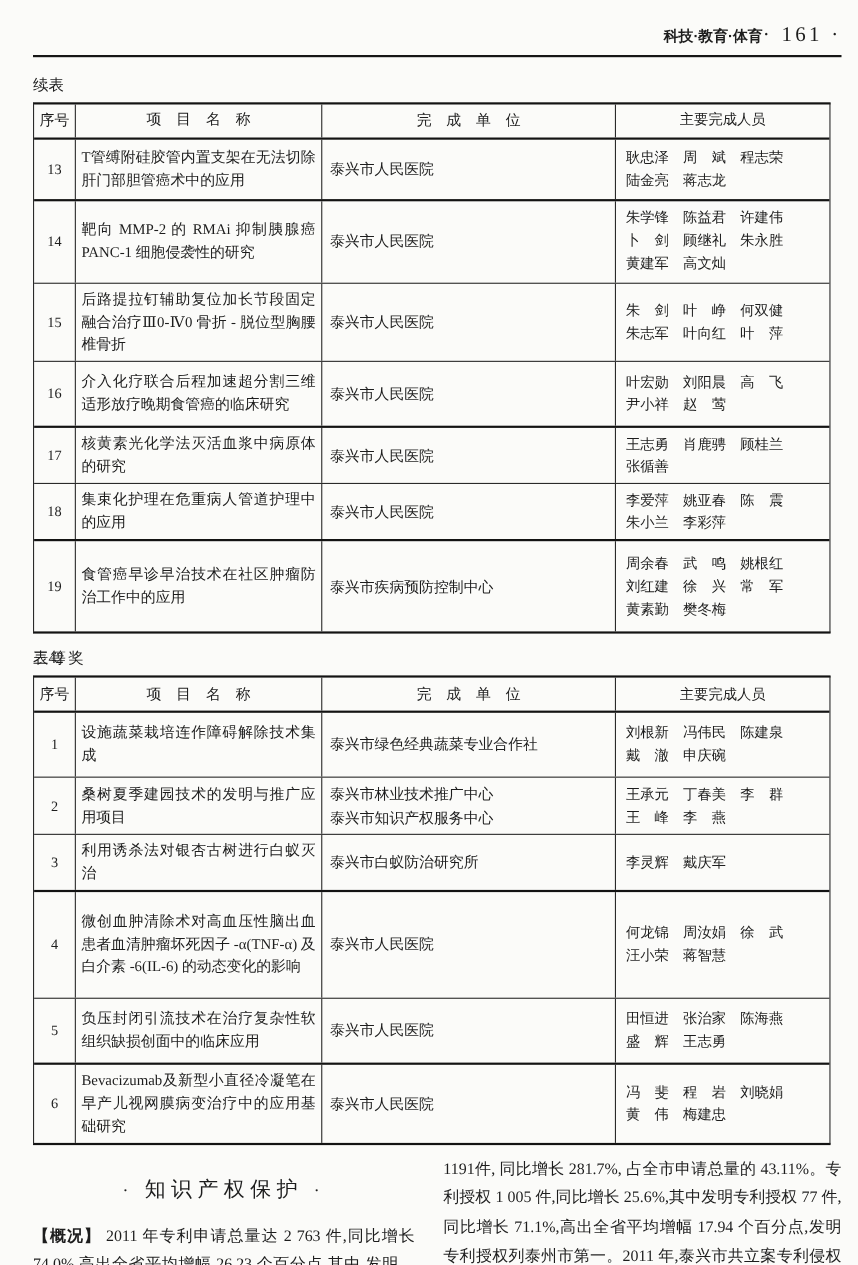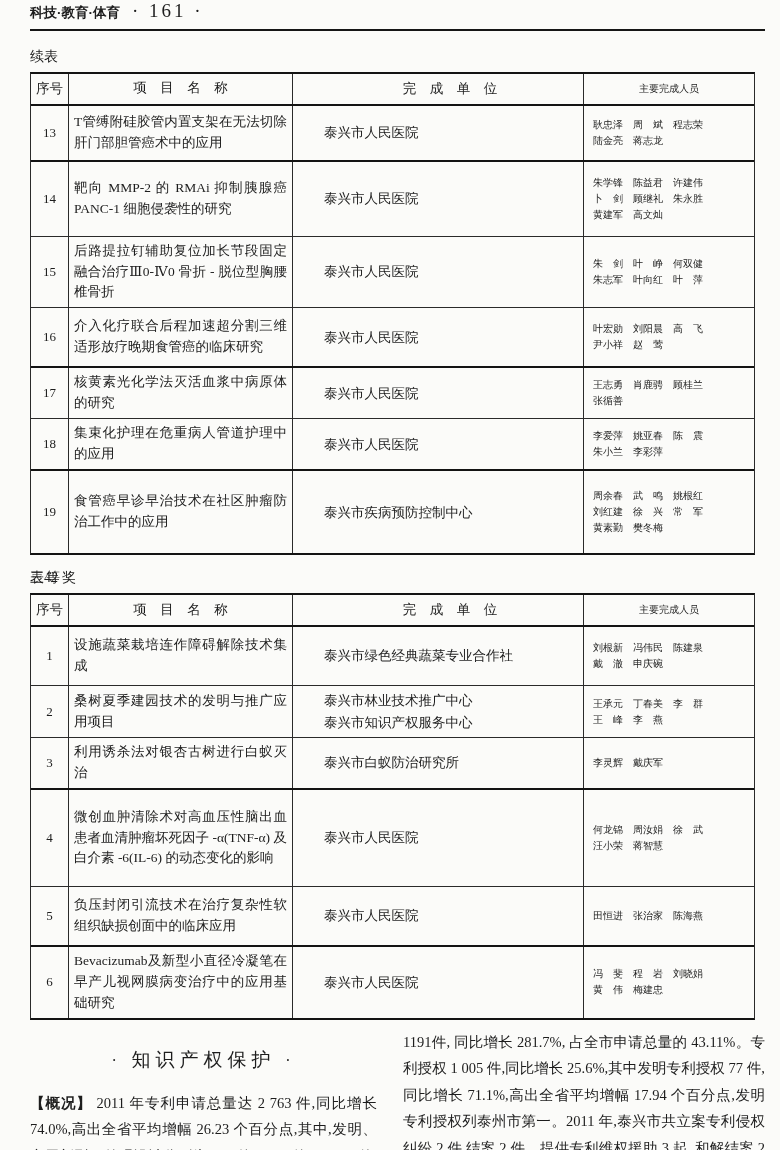--- a/index.html
+++ b/index.html
@@ -2,40 +2,40 @@
 <html><head>
 <meta charset="utf-8">
 <style>
   html,body{margin:0;padding:0;}
   body{
     width:780px;height:1150px;overflow:hidden;
     background:#fbfbf9;color:#1d1d1d;
     font-family:"Liberation Serif","DejaVu Serif",serif;
     box-sizing:border-box;padding:0 15px 0 30px;
   }
-  .pagehead{display:flex;align-items:baseline;gap:12px;}
+  .pagehead{display:flex;justify-content:flex-end;align-items:baseline;padding-top:21px;}
   .ph-section{font-family:"Liberation Sans","DejaVu Sans",sans-serif;font-weight:bold;font-size:13.5px;}
   .ph-page{font-size:19px;letter-spacing:3px;}
   .toprule{height:0;border-top:2.4px solid #161616;margin-top:7px;}
   .contlabel{margin-top:17px;font-size:14px;}
 
   .tbl{width:725px;box-sizing:border-box;margin-top:6px;
        border-left:1.2px solid #2a2a2a;border-right:1.2px solid #2a2a2a;
        border-top:2.6px solid #131313;border-bottom:2.6px solid #131313;}
   .trow{display:flex;border-bottom:1.1px solid #2a2a2a;}
   .trow:last-child{border-bottom:none;}
   .trow.thick{border-bottom:2.4px solid #131313;}
   .trow.head{border-bottom:2.4px solid #131313;min-height:26px;}
   .c-no{width:38px;box-sizing:border-box;border-right:1.2px solid #2a2a2a;
         display:flex;align-items:center;justify-content:center;font-size:13px;}
   .c-name{width:224px;box-sizing:border-box;border-right:1.2px solid #2a2a2a;
           padding:4px 5px;display:flex;align-items:center;font-size:13.5px;line-height:1.55;text-align:justify;}
   .c-unit{width:267px;box-sizing:border-box;border-right:1.2px solid #2a2a2a;
-          padding:4px 7px;display:flex;flex-direction:column;justify-content:center;font-size:13.5px;line-height:1.6;margin-left:24px;}
-  .c-pers{flex:1;box-sizing:border-box;padding:4px 9px;display:flex;flex-direction:column;justify-content:center;font-size:10px;line-height:1.6;}
+          padding:4px 7px;display:flex;flex-direction:column;justify-content:center;font-size:13.5px;line-height:1.6;}
+  .c-pers{flex:1;box-sizing:border-box;padding:4px 9px;display:flex;flex-direction:column;justify-content:center;font-size:13px;line-height:1.6;}
   .head .c-no{font-size:13.5px;}
   .head .c-name{justify-content:center;text-align:right;}
   .head .c-unit,.head .c-pers{align-items:center;text-align:center;}
   .h24{min-height:24px}.h50{min-height:50px}.h54{min-height:54px}.h58{min-height:58px}
   .h64{min-height:64px}.h74{min-height:74px}.h82{min-height:82px}.h96{min-height:96px}
 
   .t42line{position:relative;margin:14px 0 4px 0;height:20px;font-size:14px;text-decoration:underline;}
   .t42label{position:absolute;left:0;top:0;}
   .t42title{position:absolute;left:0;right:0;top:0;text-align:left;letter-spacing:2px;}
 
@@ -242,20 +242,21 @@
     <div class="trow thick h58">
       <div class="c-no">5</div>
       <div class="c-name">
           <span>负压封闭引流技术在治疗复杂性软组织缺损创面中的临床应用</span>
         </div>
       <div class="c-unit">
           <div>泰兴市人民医院</div>
         </div>
       <div class="c-pers">
         <div>田恒进　张治家　陈海燕</div>
+        <div>盛　辉　王志勇</div>
       </div>
     </div>
 
     <div class="trow h54">
       <div class="c-no">6</div>
       <div class="c-name">
           <span>Bevacizumab及新型小直径冷凝笔在早产儿视网膜病变治疗中的应用基础研究</span>
         </div>
       <div class="c-unit">
           <div>泰兴市人民医院</div>

